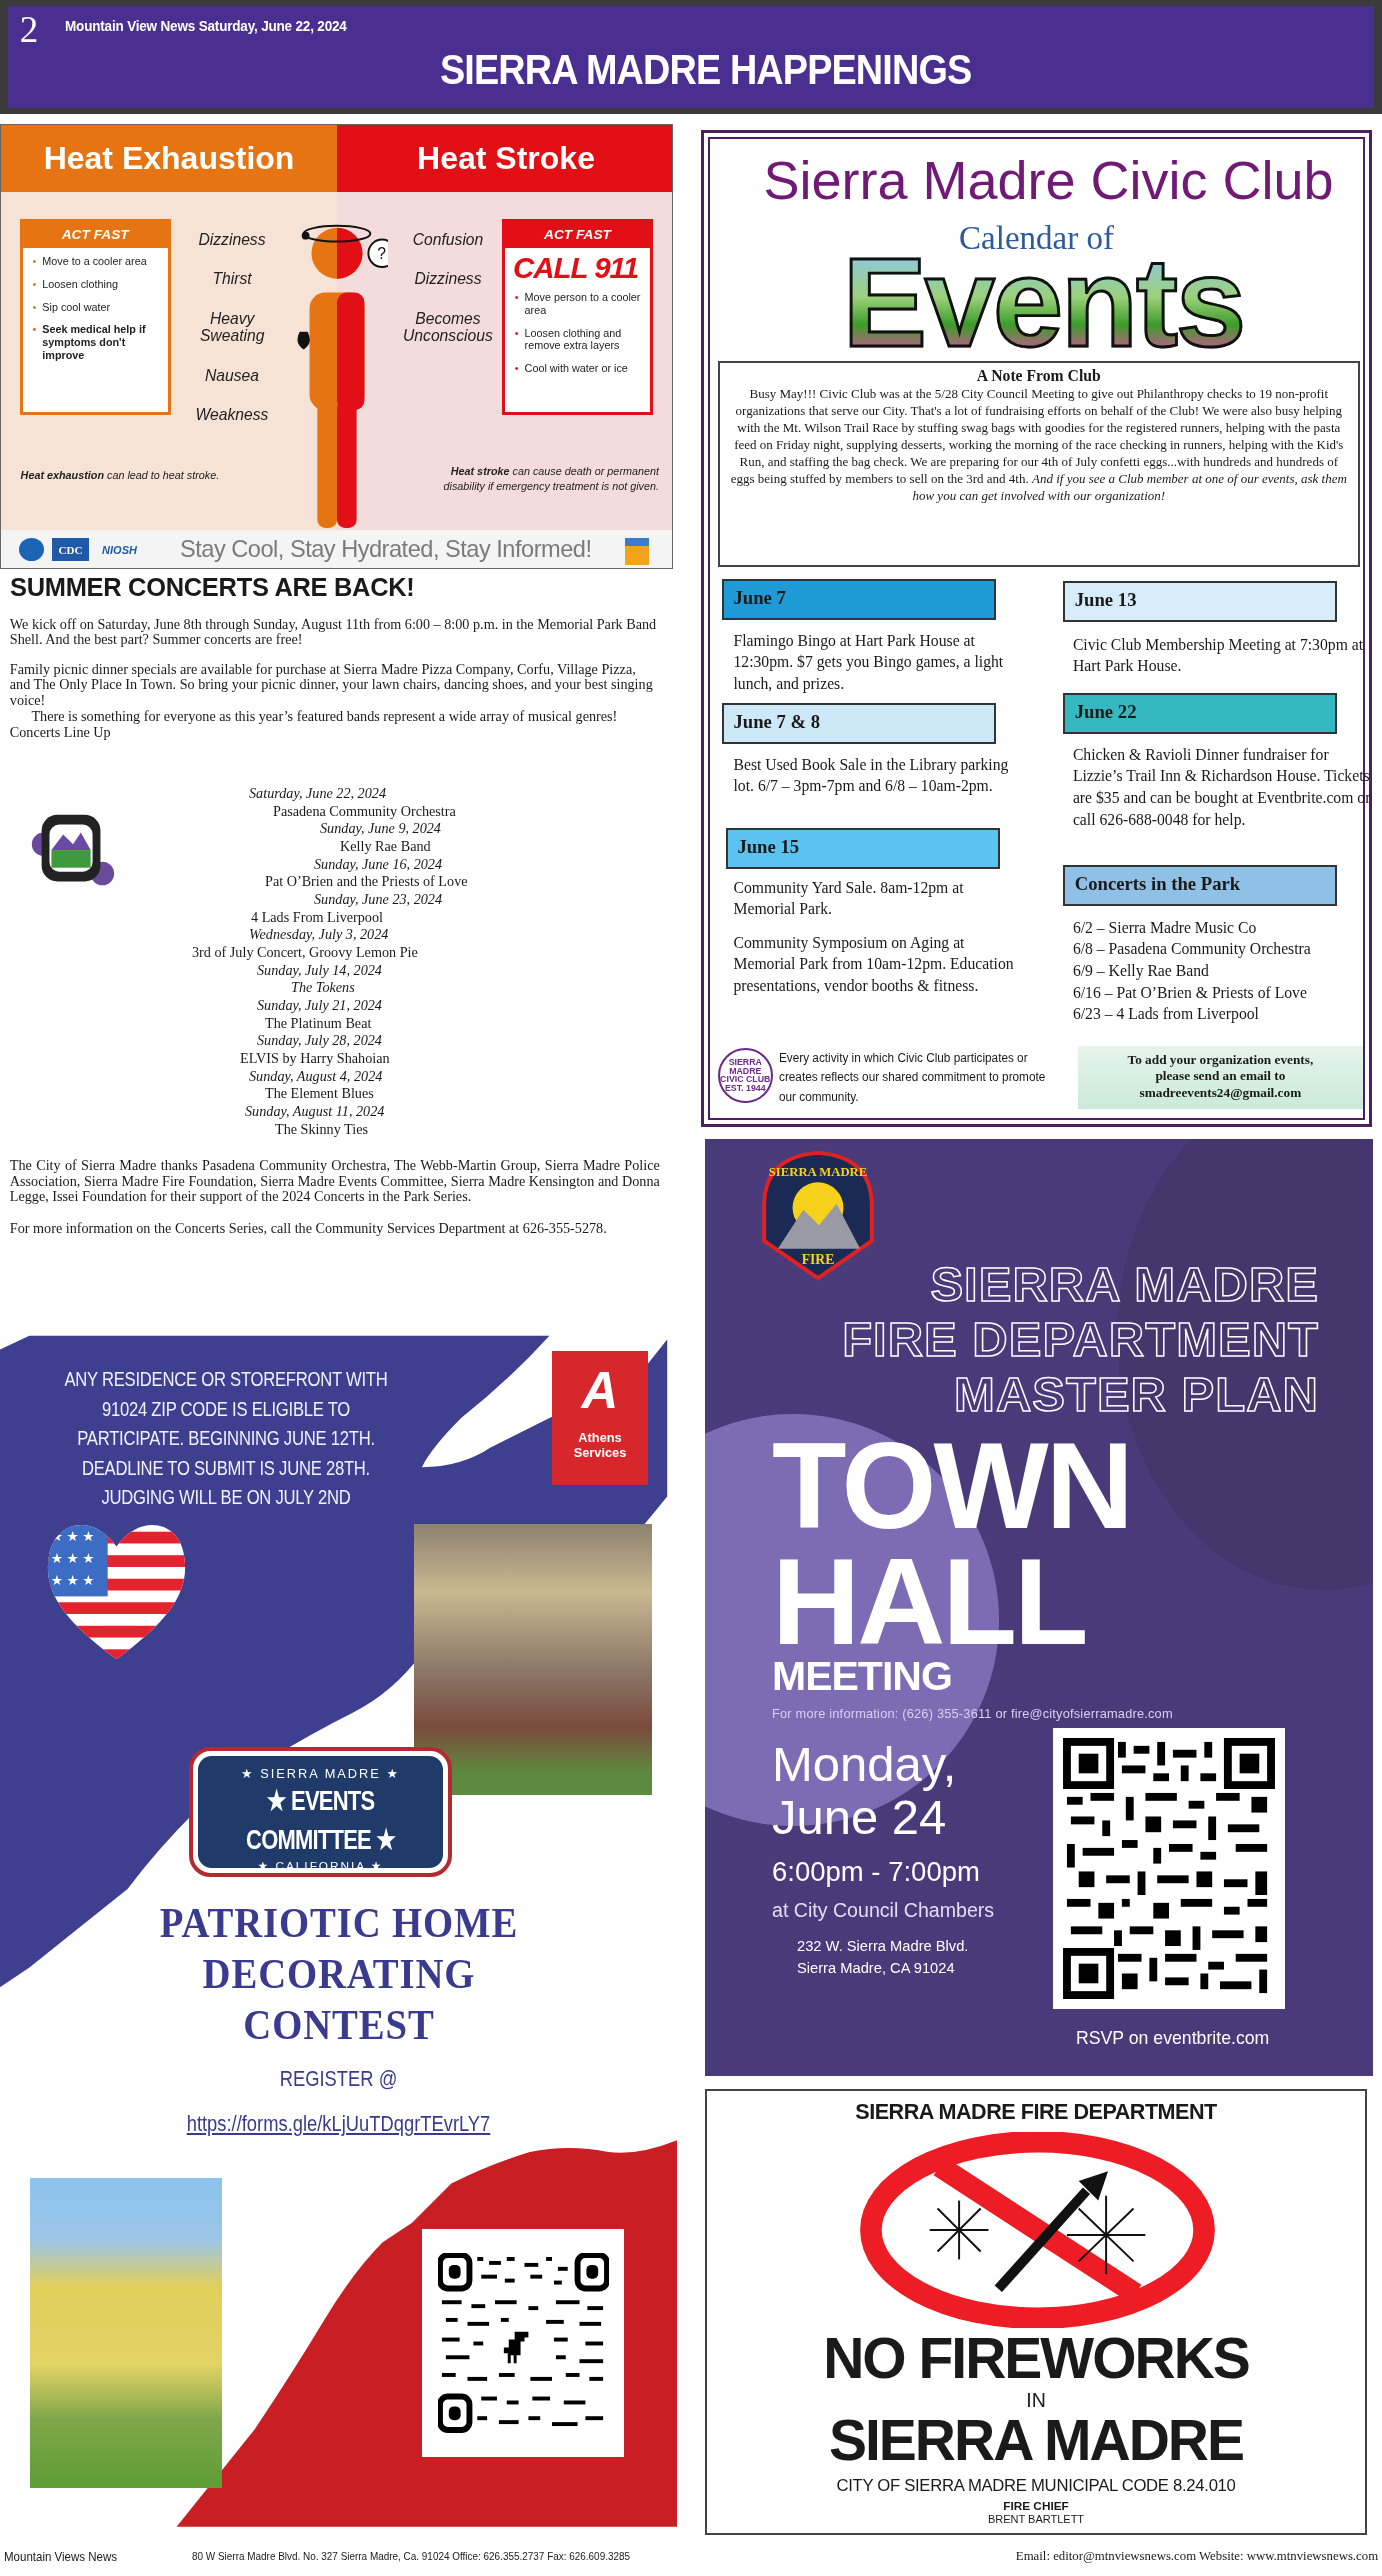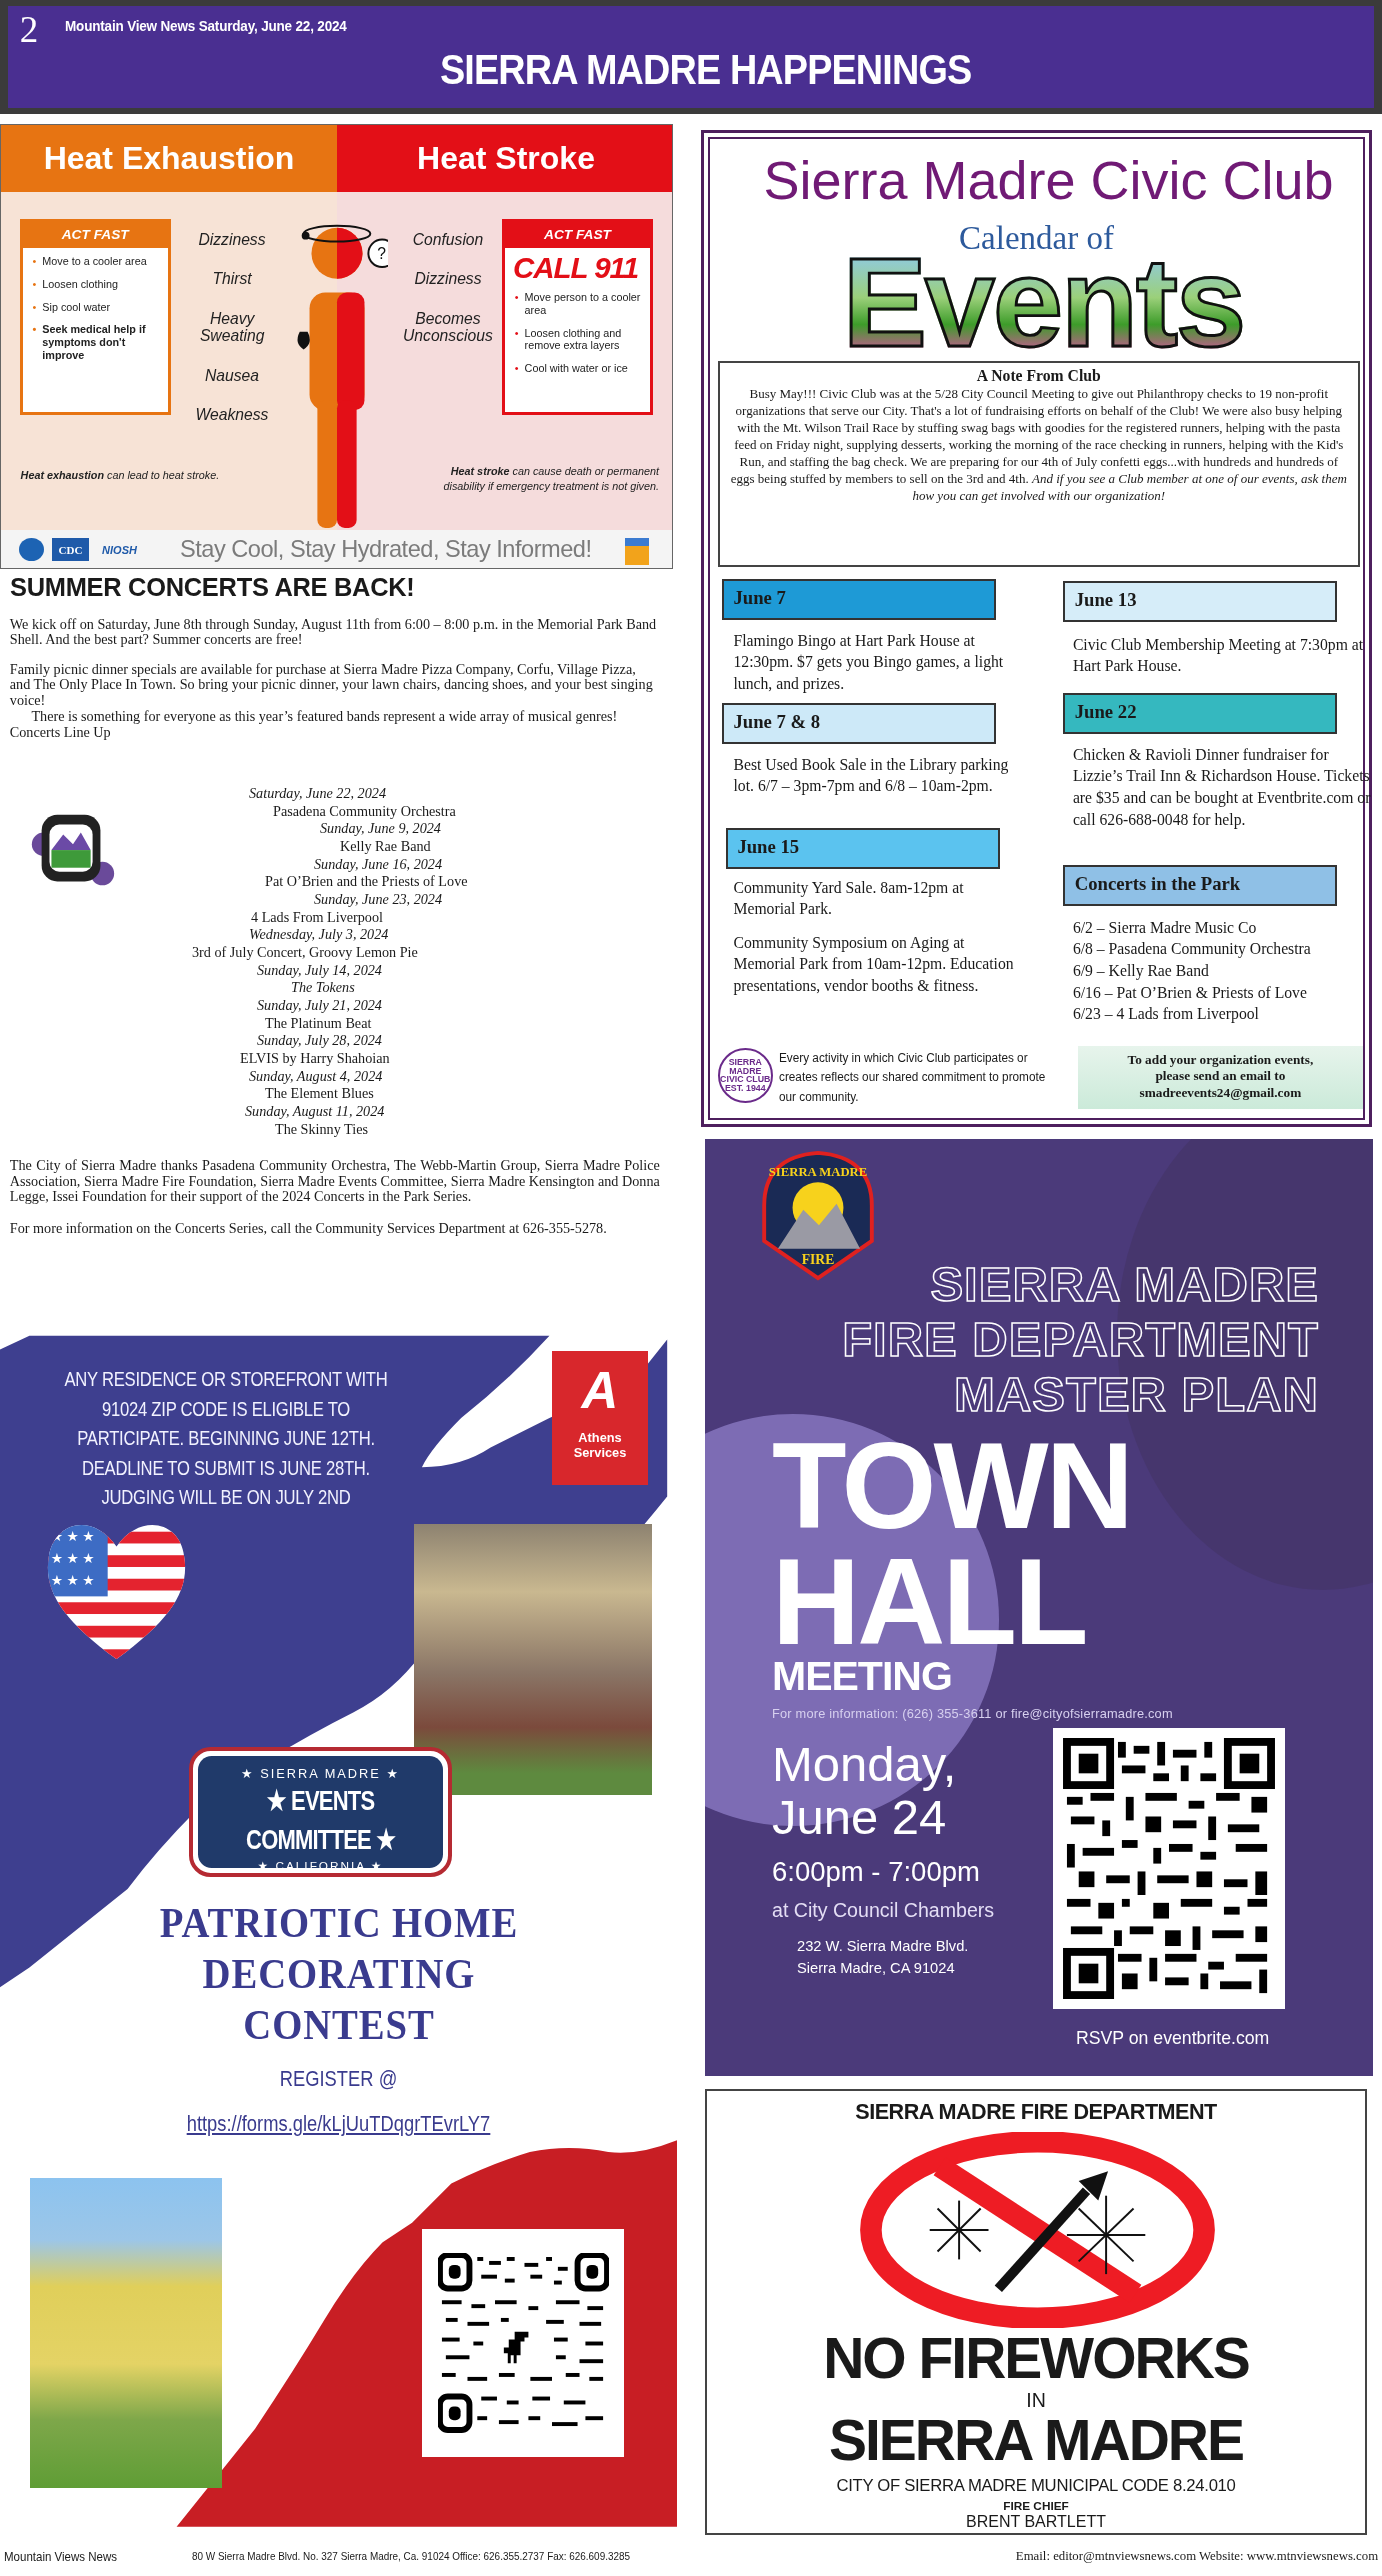--- a/index.html
+++ b/index.html
@@ -114,21 +114,21 @@
 
   
   .nofire { position: absolute; left: 705px; top: 2089px; width: 662px; height: 446px; border: 2px solid #444; background: #fff; font-family: "Liberation Sans", sans-serif; text-align: center; }
   .nofire .h { position: absolute; left: 0; width: 100%; top: 7.9px; font-size: 21.6px; font-weight: 900; letter-spacing: -0.5px; }
   .nofire svg { position: absolute; left: 144px; top: 41px; }
   .nofire .big1 { position: absolute; left: 0; width: 100%; top: 238px; font-size: 57px; font-weight: 900; letter-spacing: -2px; line-height: 59px; }
   .nofire .in { position: absolute; left: 0; width: 100%; top: 298px; font-size: 19.6px; }
   .nofire .big2 { position: absolute; left: 0; width: 100%; top: 320px; font-size: 57px; font-weight: 900; letter-spacing: -2px; line-height: 59px; }
   .nofire .code { position: absolute; left: 0; width: 100%; top: 385px; font-size: 16.7px; letter-spacing: -0.3px; }
   .nofire .chief { position: absolute; left: 0; width: 100%; top: 408px; font-size: 11.8px; font-weight: bold; }
-  .nofire .chiefname { position: absolute; left: 0; width: 100%; top: 422px; font-size: 16px; }
+  .nofire .chiefname { position: absolute; left: 0; width: 100%; top: 422px; font-size: 11px; }
 
   
   .footer { position: absolute; left: 0; top: 2549px; width: 1382px; height: 19.6px; font-size: 12.8px; white-space: nowrap; }
   .footer .brand { position: absolute; left: 3.9px; font-family: "Liberation Sans", sans-serif; transform: scaleX(0.9); transform-origin: left; }
   .footer .addr { position: absolute; left: 192px; font-family: "Liberation Sans", sans-serif; font-size: 11.3px; transform: scaleX(0.88); transform-origin: left; top: 1px; }
   .footer .contact { position: absolute; right: 3.9px; font-family: "Liberation Serif", serif; font-size: 12.8px; }
 </style>
 </head>
 <body>
 

